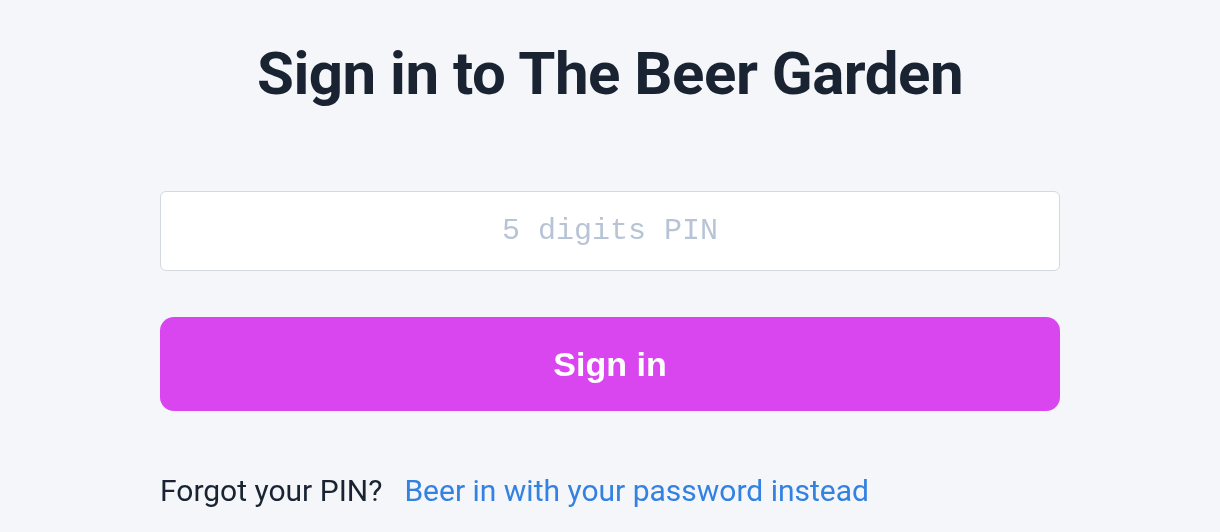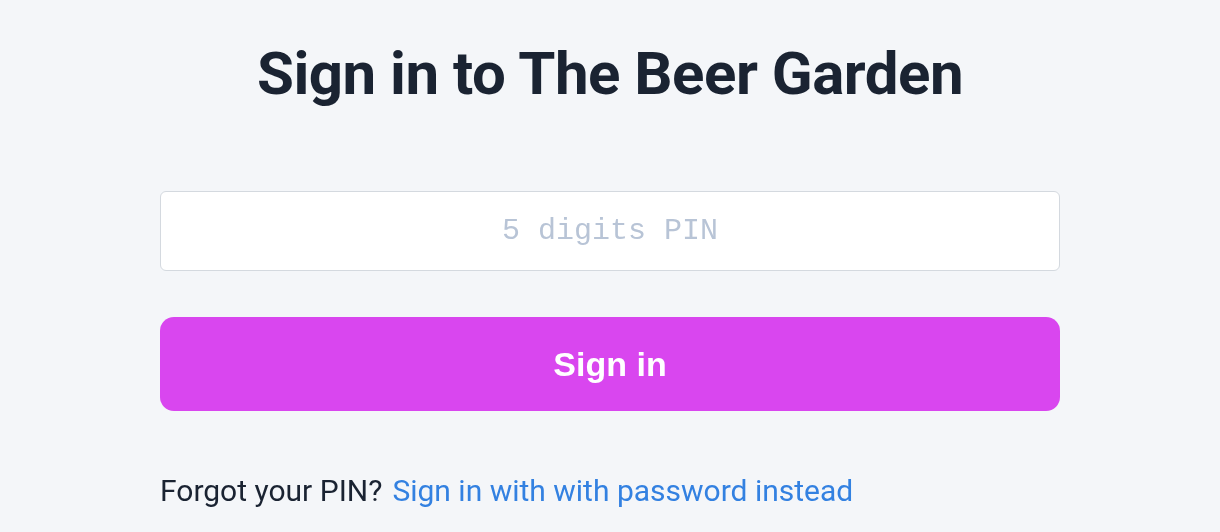--- a/index.html
+++ b/index.html
@@ -57,35 +57,35 @@
       font-weight: 600;
       color: #ffffff;
       cursor: pointer;
     }
     .helper-row {
       margin-top: 62px;
       font-size: 30px;
       color: #1a2332;
       display: flex;
       align-items: baseline;
-      gap: 10px;
+      gap: 22px;
     }
     .helper-link {
       color: #3381e1;
       text-decoration: none;
       cursor: pointer;
     }
   </style>
 </head>
 <body>
 
 <h1 class="heading">Sign in to The Beer Garden</h1>
 
 <div class="form-container">
   <input type="text" class="pin-input" placeholder="5 digits PIN" style="">
 
   <button class="signin-button">Sign in</button>
 
   <div class="helper-row">
     <span>Forgot your PIN?</span>
-    <a class="helper-link">Sign in with with password instead</a>
+    <a class="helper-link">Beer in with your password instead</a>
   </div>
 </div>
 
 </body></html>

